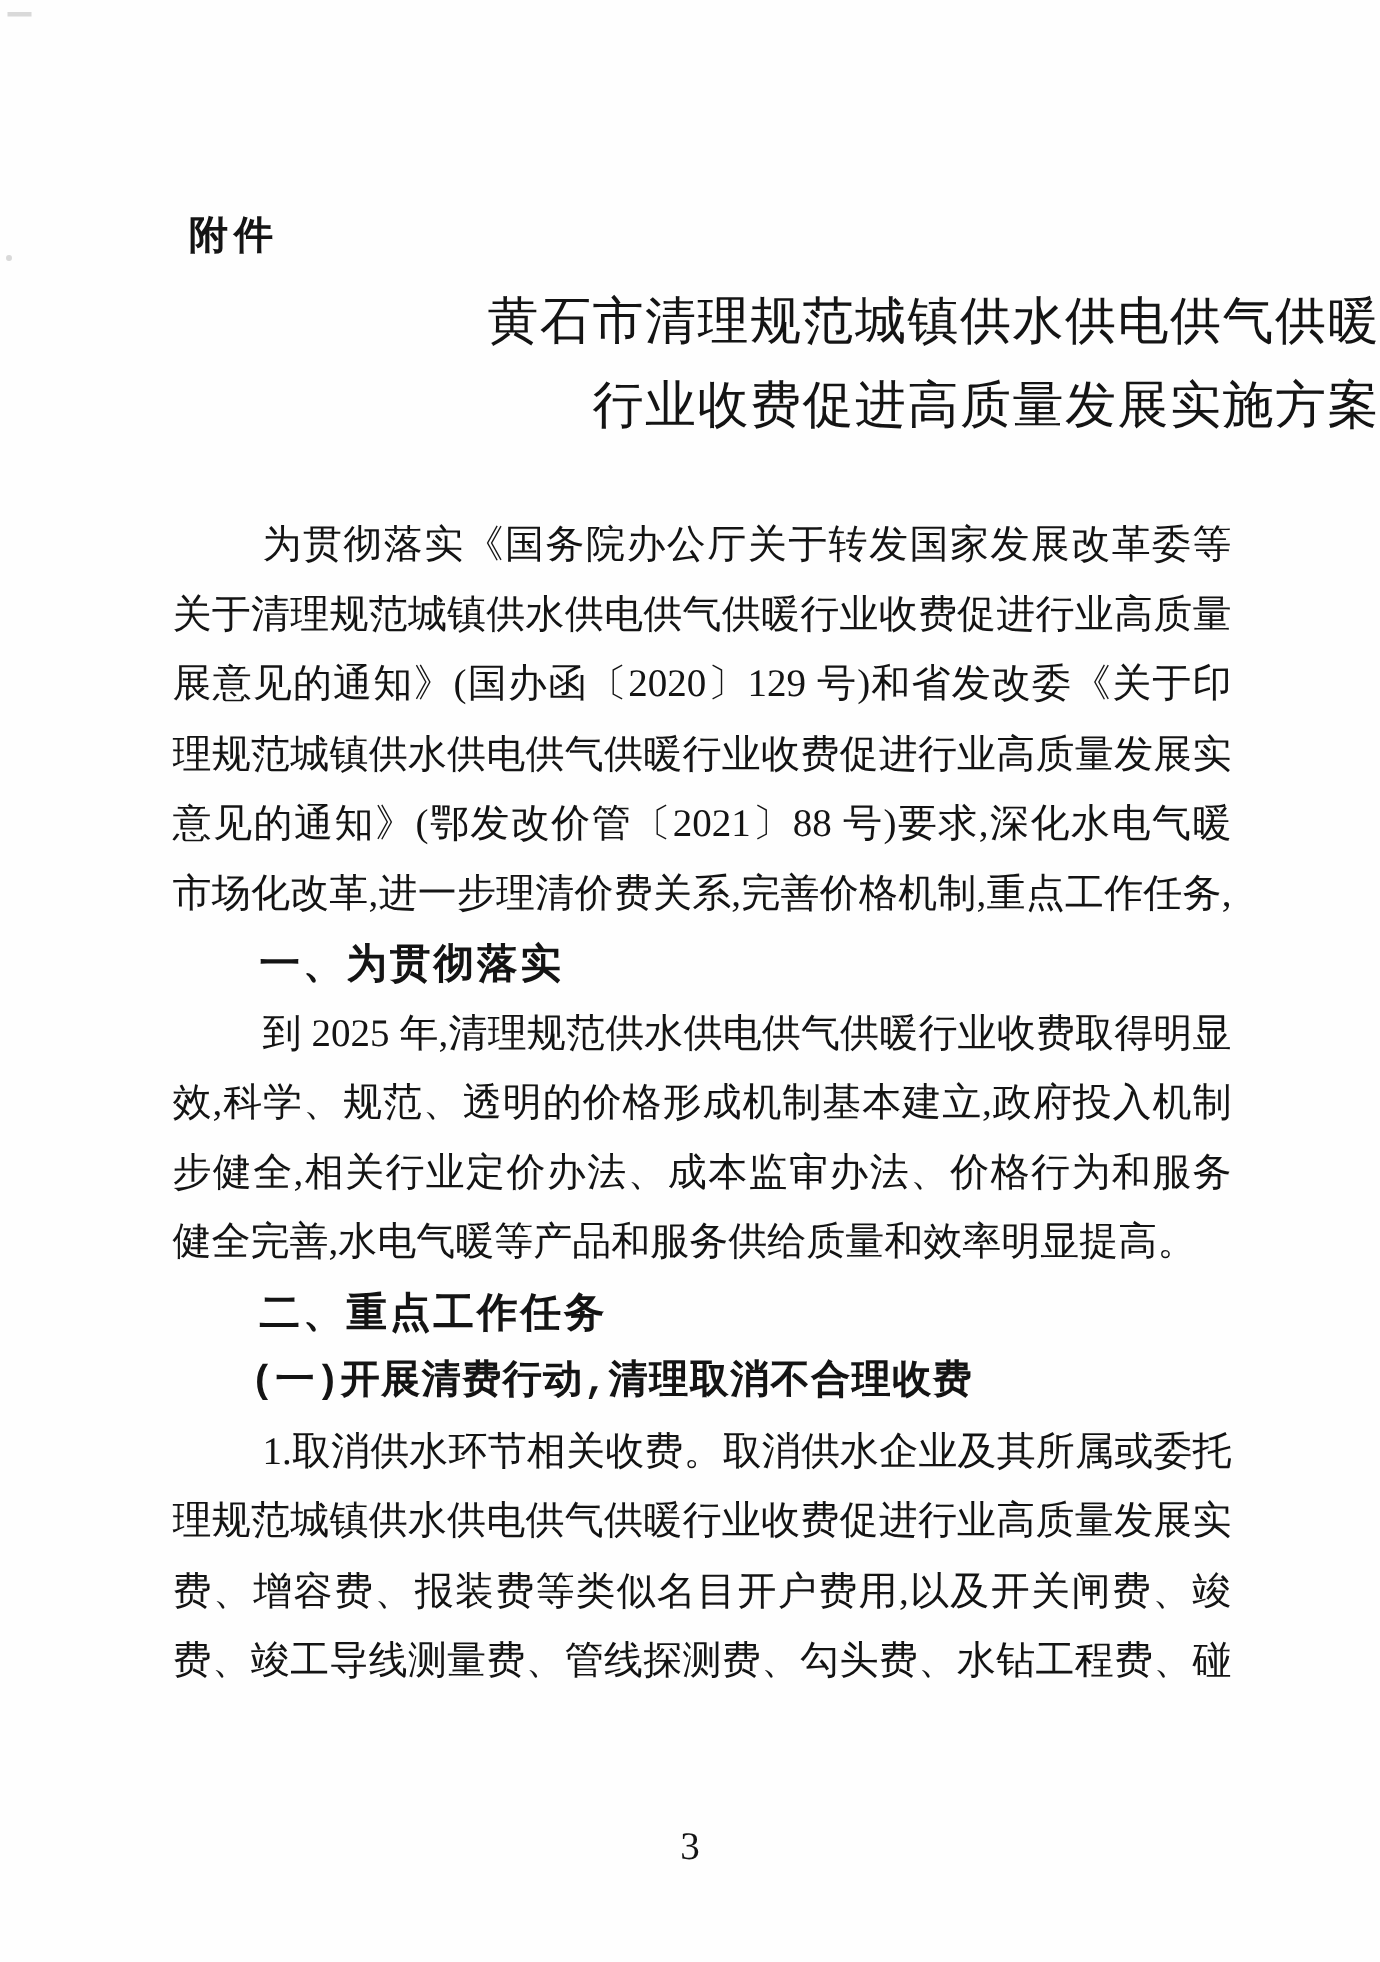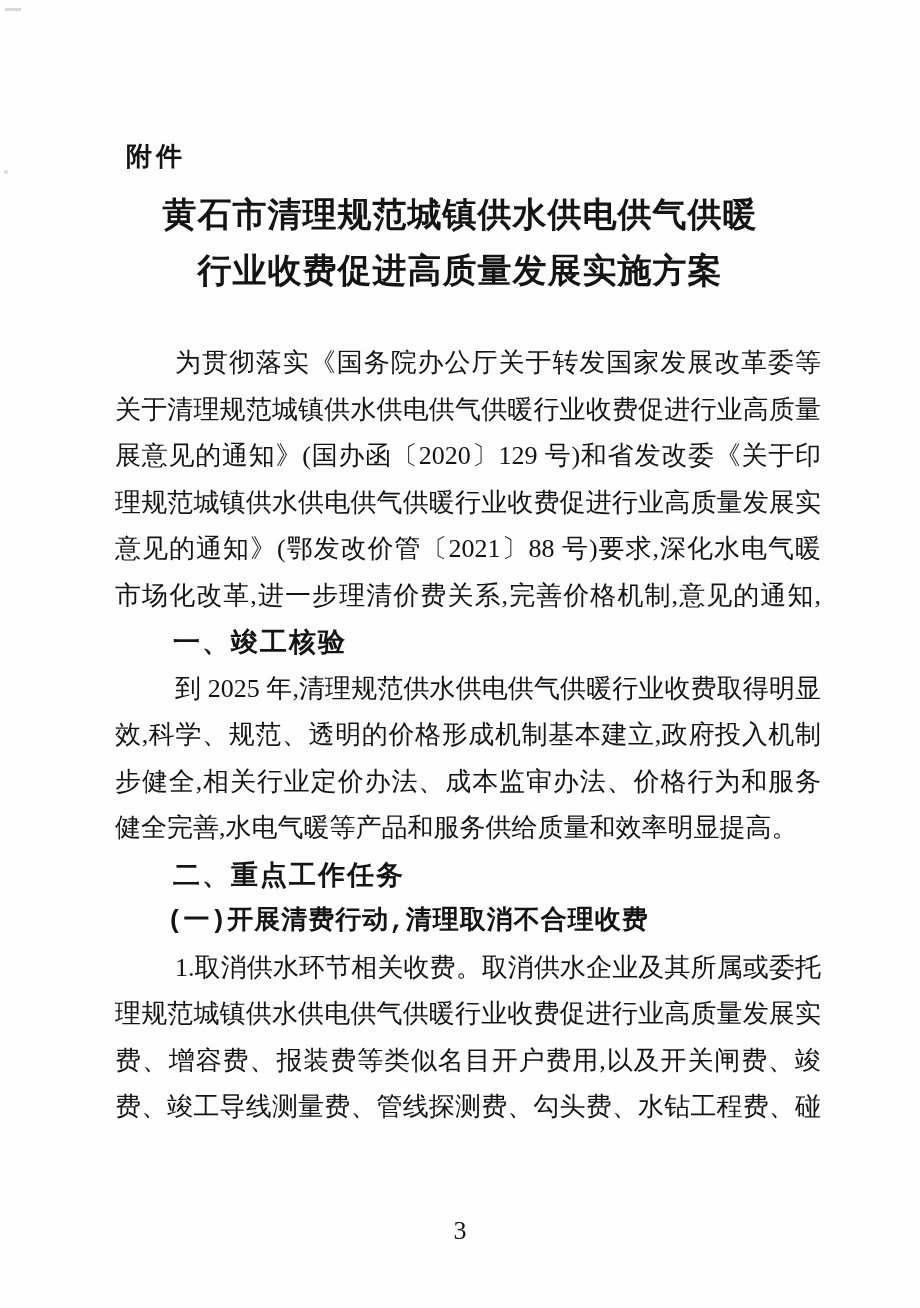--- a/index.html
+++ b/index.html
@@ -11,22 +11,22 @@
     color:#141414;
     overflow:hidden;
   }
   .page{position:absolute;inset:0;background:#fefefe;padding-left:27px;}
   .attachment{
     position:absolute;left:126px;top:139px;
     font-size:26px;font-weight:bold;letter-spacing:4px;
   }
   .title{
     position:absolute;left:0;right:0;top:187px;
-    text-align:center;
-    font-size:34px;font-weight:bold;
+    text-align:right;
+    font-size:34px;font-weight:normal;
     line-height:56px;letter-spacing:1px;
   }
   .content{
     position:absolute;left:115px;top:340px;width:706px;
   }
   .line{
     height:46.5px;line-height:46.5px;
     font-size:26px;
     white-space:nowrap;
   }
@@ -73,22 +73,22 @@
     <div>黄石市清理规范城镇供水供电供气供暖</div>
     <div>行业收费促进高质量发展实施方案</div>
   </div>
 
   <div class="content" id="content">
       <div class="line  indent just">为贯彻落实《国务院办公厅关于转发国家发展改革委等部门</div>
       <div class="line  just">关于清理规范城镇供水供电供气供暖行业收费促进行业高质量发</div>
       <div class="line  just">展意见的通知》(国办函〔2020〕129 号)和省发改委《关于印发清</div>
       <div class="line  just">理规范城镇供水供电供气供暖行业收费促进行业高质量发展实施</div>
       <div class="line  just">意见的通知》(鄂发改价管〔2021〕88 号)要求,深化水电气暖行业</div>
-      <div class="line  just">市场化改革,进一步理清价费关系,完善价格机制,意见的通知,</div>
-      <div class="line h1">一、竣工核验</div>
+      <div class="line  just">市场化改革,进一步理清价费关系,完善价格机制,重点工作任务,</div>
+      <div class="line h1">一、为贯彻落实</div>
       <div class="line  indent just">到 2025 年,清理规范供水供电供气供暖行业收费取得明显成</div>
       <div class="line  just">效,科学、规范、透明的价格形成机制基本建立,政府投入机制进一</div>
       <div class="line  just">步健全,相关行业定价办法、成本监审办法、价格行为和服务规范</div>
       <div class="line ">健全完善,水电气暖等产品和服务供给质量和效率明显提高。</div>
       <div class="line h1">二、重点工作任务</div>
       <div class="line h2">(一)开展清费行动,清理取消不合理收费</div>
       <div class="line  indent just"><span class="lead">1.取消供水环节相关收费。</span><span>取消供水企业及其所属或委托的</span></div>
       <div class="line  just">理规范城镇供水供电供气供暖行业收费促进行业高质量发展实施</div>
       <div class="line  just">费、增容费、报装费等类似名目开户费用,以及开关闸费、竣工核验</div>
       <div class="line  just">费、竣工导线测量费、管线探测费、勾头费、水钻工程费、碰头费、出</div>

